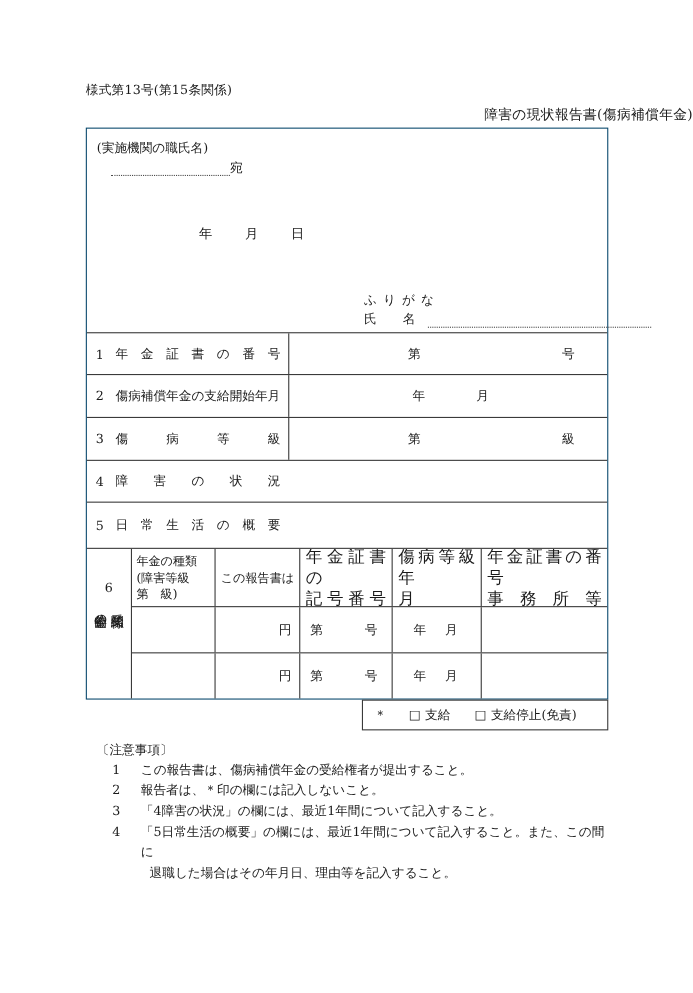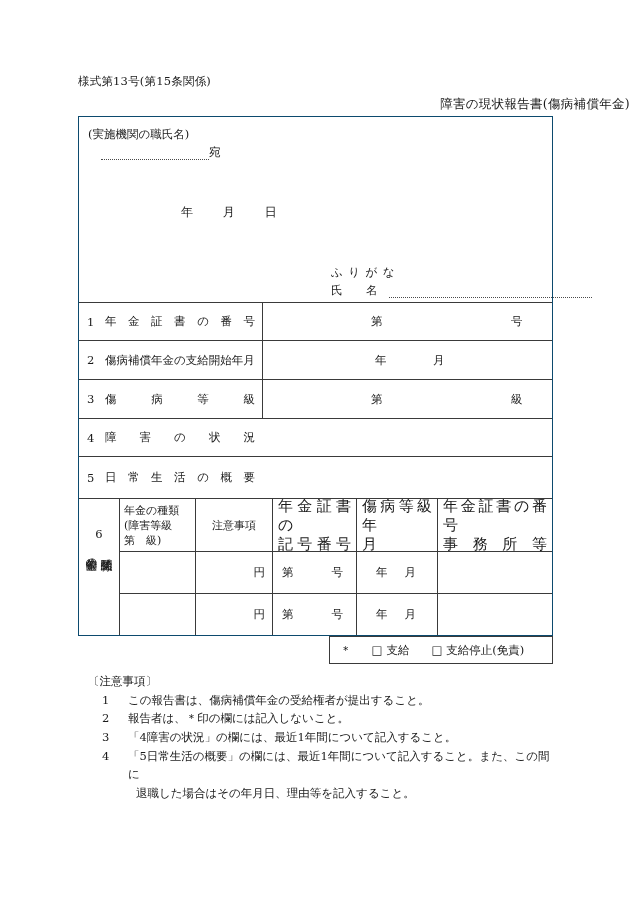--- a/index.html
+++ b/index.html
@@ -421,21 +421,21 @@
 
         <div class="g-row hdr">
           <div class="g-cell c1">
             <div class="hdr-txt">
               <span class="ln">年金の種類</span>
               <span class="ln">(障害等級</span>
               <span class="ln">第　級)</span>
             </div>
           </div>
           <div class="g-cell c2">
-            <div class="hdr-center">注意事項</div>
+            <div class="hdr-center">この報告書は</div>
           </div>
           <div class="g-cell c3">
             <div class="hdr-2line">
               <span class="just">年金証書の</span>
               <span class="just">記号番号</span>
             </div>
           </div>
           <div class="g-cell c4">
             <div class="hdr-2line">
               <span class="just">傷病等級</span>

